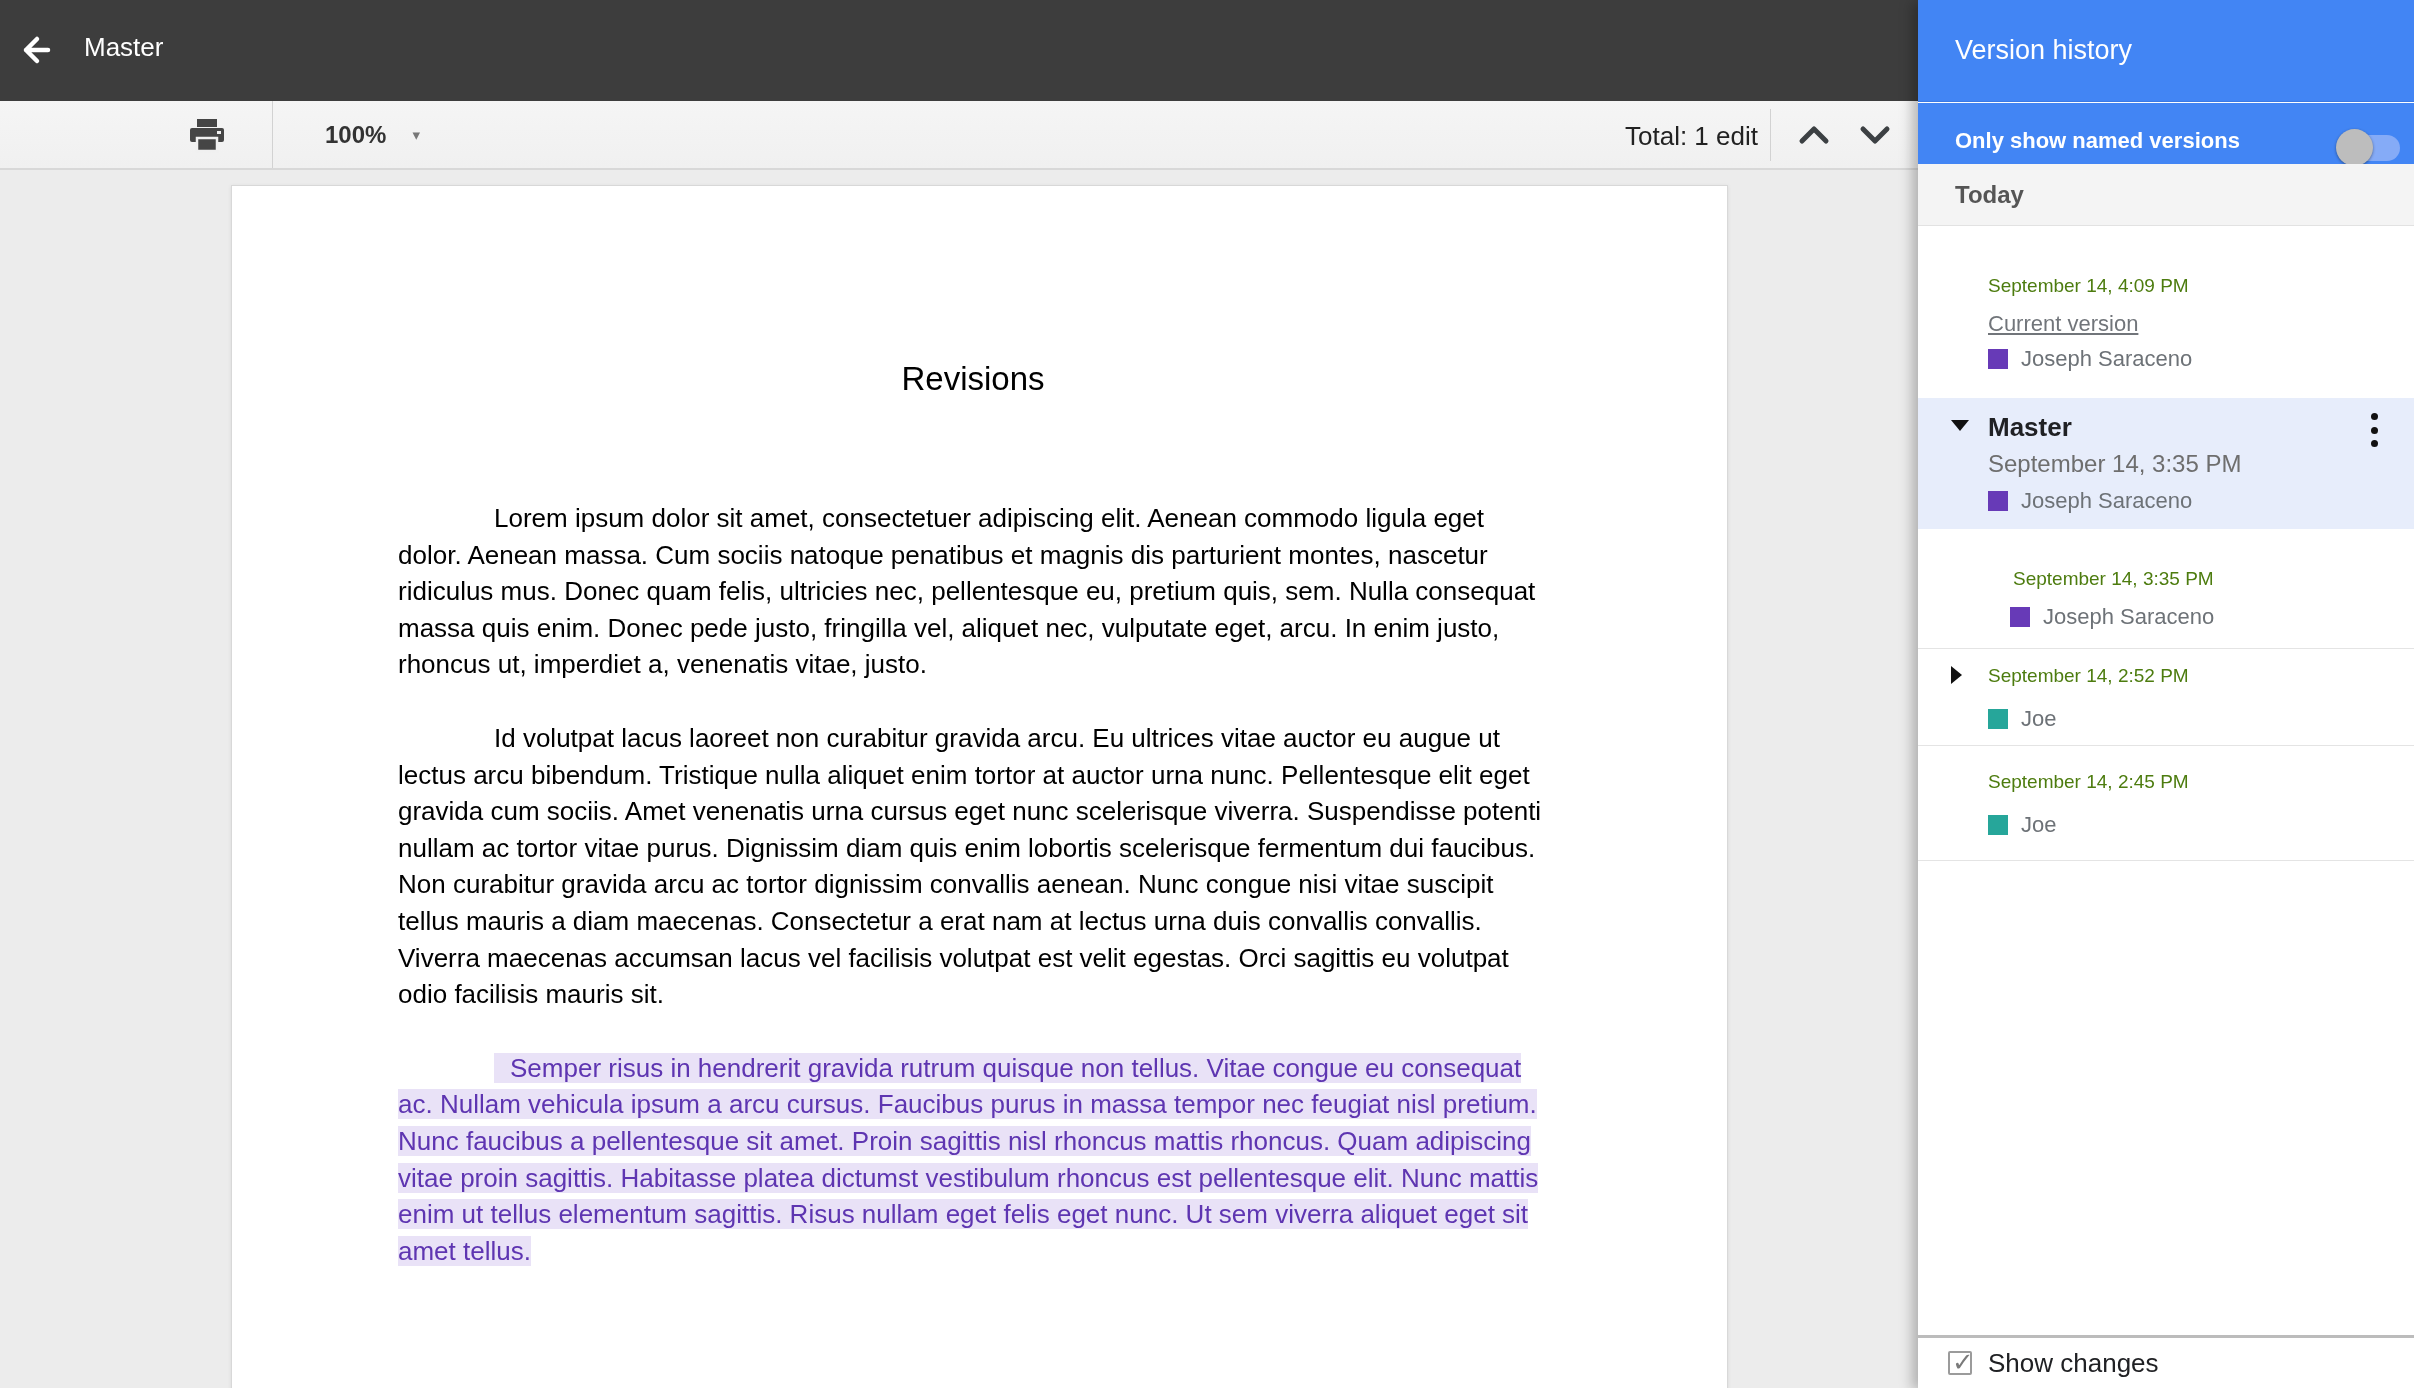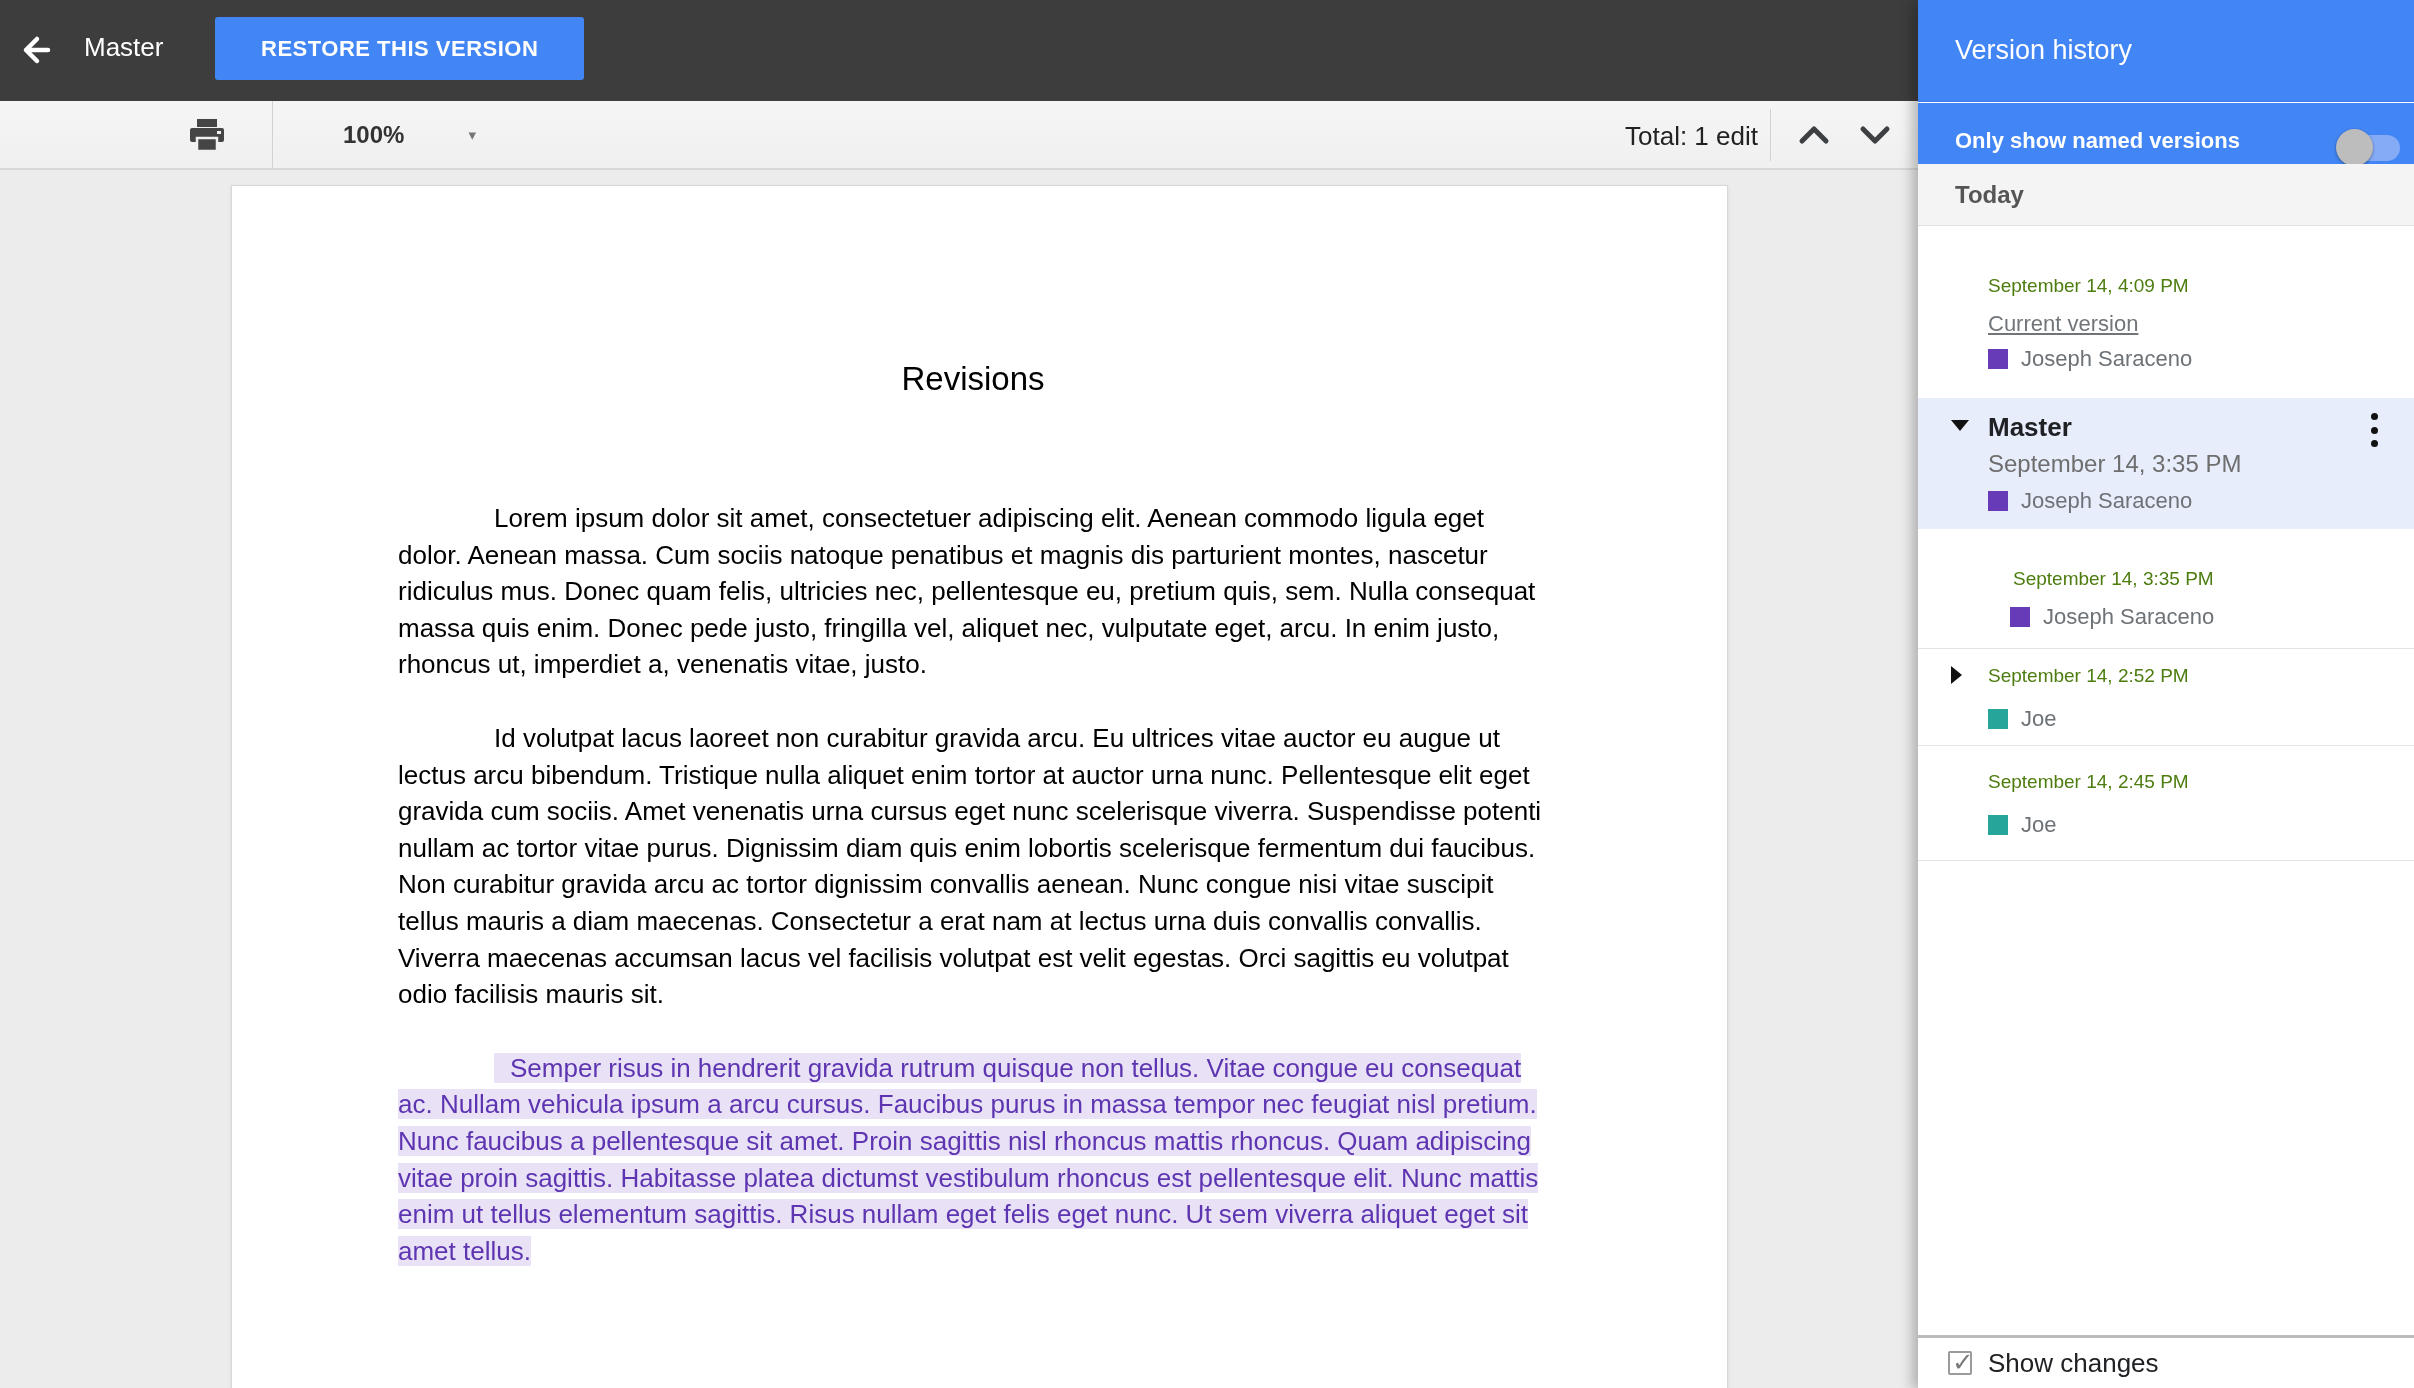--- a/index.html
+++ b/index.html
@@ -13,21 +13,21 @@
   .doc-name { position:absolute; left:84px; top:32px; font-size:26px; color:#ffffff; }
   .restore-btn { position:absolute; left:215px; top:17px; height:63px; padding:0 46px;
     background:#4285f4; border:none; border-radius:3px; color:#fff; font-weight:bold;
     font-size:22px; letter-spacing:.5px; font-family:inherit; cursor:pointer; }
 
   
   .toolbar { position:absolute; left:0; top:101px; width:2414px; height:69px;
     background:linear-gradient(#f5f5f5,#f0f0f0); border-bottom:2px solid #d8d8d8; z-index:1; }
   .tb-divider { position:absolute; top:0; width:1px; height:67px; background:#d2d2d2; }
   .print-btn { position:absolute; left:188px; top:17px; width:38px; height:36px; cursor:pointer; }
-  .zoom-ctl { position:absolute; left:343px; top:19px; height:30px; display:flex; align-items:center; cursor:pointer;gap:38px; }
+  .zoom-ctl { position:absolute; left:325px; top:19px; height:30px; display:flex; align-items:center; cursor:pointer; }
   .zoom-val { font-size:24px; font-weight:bold; color:#333; }
   .zoom-caret { margin-left:26px; font-size:15px; color:#777; }
   .edits-total { position:absolute; left:1625px; top:20px; font-size:26px; color:#222; }
   .nav-chevron { position:absolute; top:18px; width:38px; height:32px; cursor:pointer; }
 
   
   .doc-area { position:absolute; left:0; top:170px; width:1975px; height:1218px; background:#ececec; }
   .paper { position:absolute; left:231px; top:15px; width:1497px; height:1400px;
     background:#ffffff; border:1px solid #d8d8d8; box-shadow:0 1px 4px rgba(0,0,0,.08); }
   .paper-inner { position:absolute; left:166px; top:0; width:1150px; }
@@ -91,21 +91,20 @@
 
 <div class="stage">
 
   <div class="topbar">
     <div class="back-btn">
       <svg width="44" height="40" viewBox="0 0 44 40">
         <path d="M30 20 H8 M8 20 L19 9 M8 20 L19 31" stroke="#ffffff" stroke-width="4.5" fill="none" stroke-linecap="round"></path>
       </svg>
     </div>
     <div class="doc-name">Master</div>
-    <button class="restore-btn">RESTORE THIS VERSION</button>
   </div>
 
   <div class="toolbar">
     <div class="print-btn">
       <svg width="38" height="36" viewBox="0 0 38 36">
         <rect x="9" y="1" width="20" height="8" fill="#454545"></rect>
         <rect x="2" y="10" width="34" height="14" rx="2" fill="#454545"></rect>
         <rect x="29" y="13" width="4" height="3" fill="#f0f0f0"></rect>
         <rect x="9" y="20" width="20" height="13" fill="#454545" stroke="#f0f0f0" stroke-width="2.5"></rect>
       </svg>

